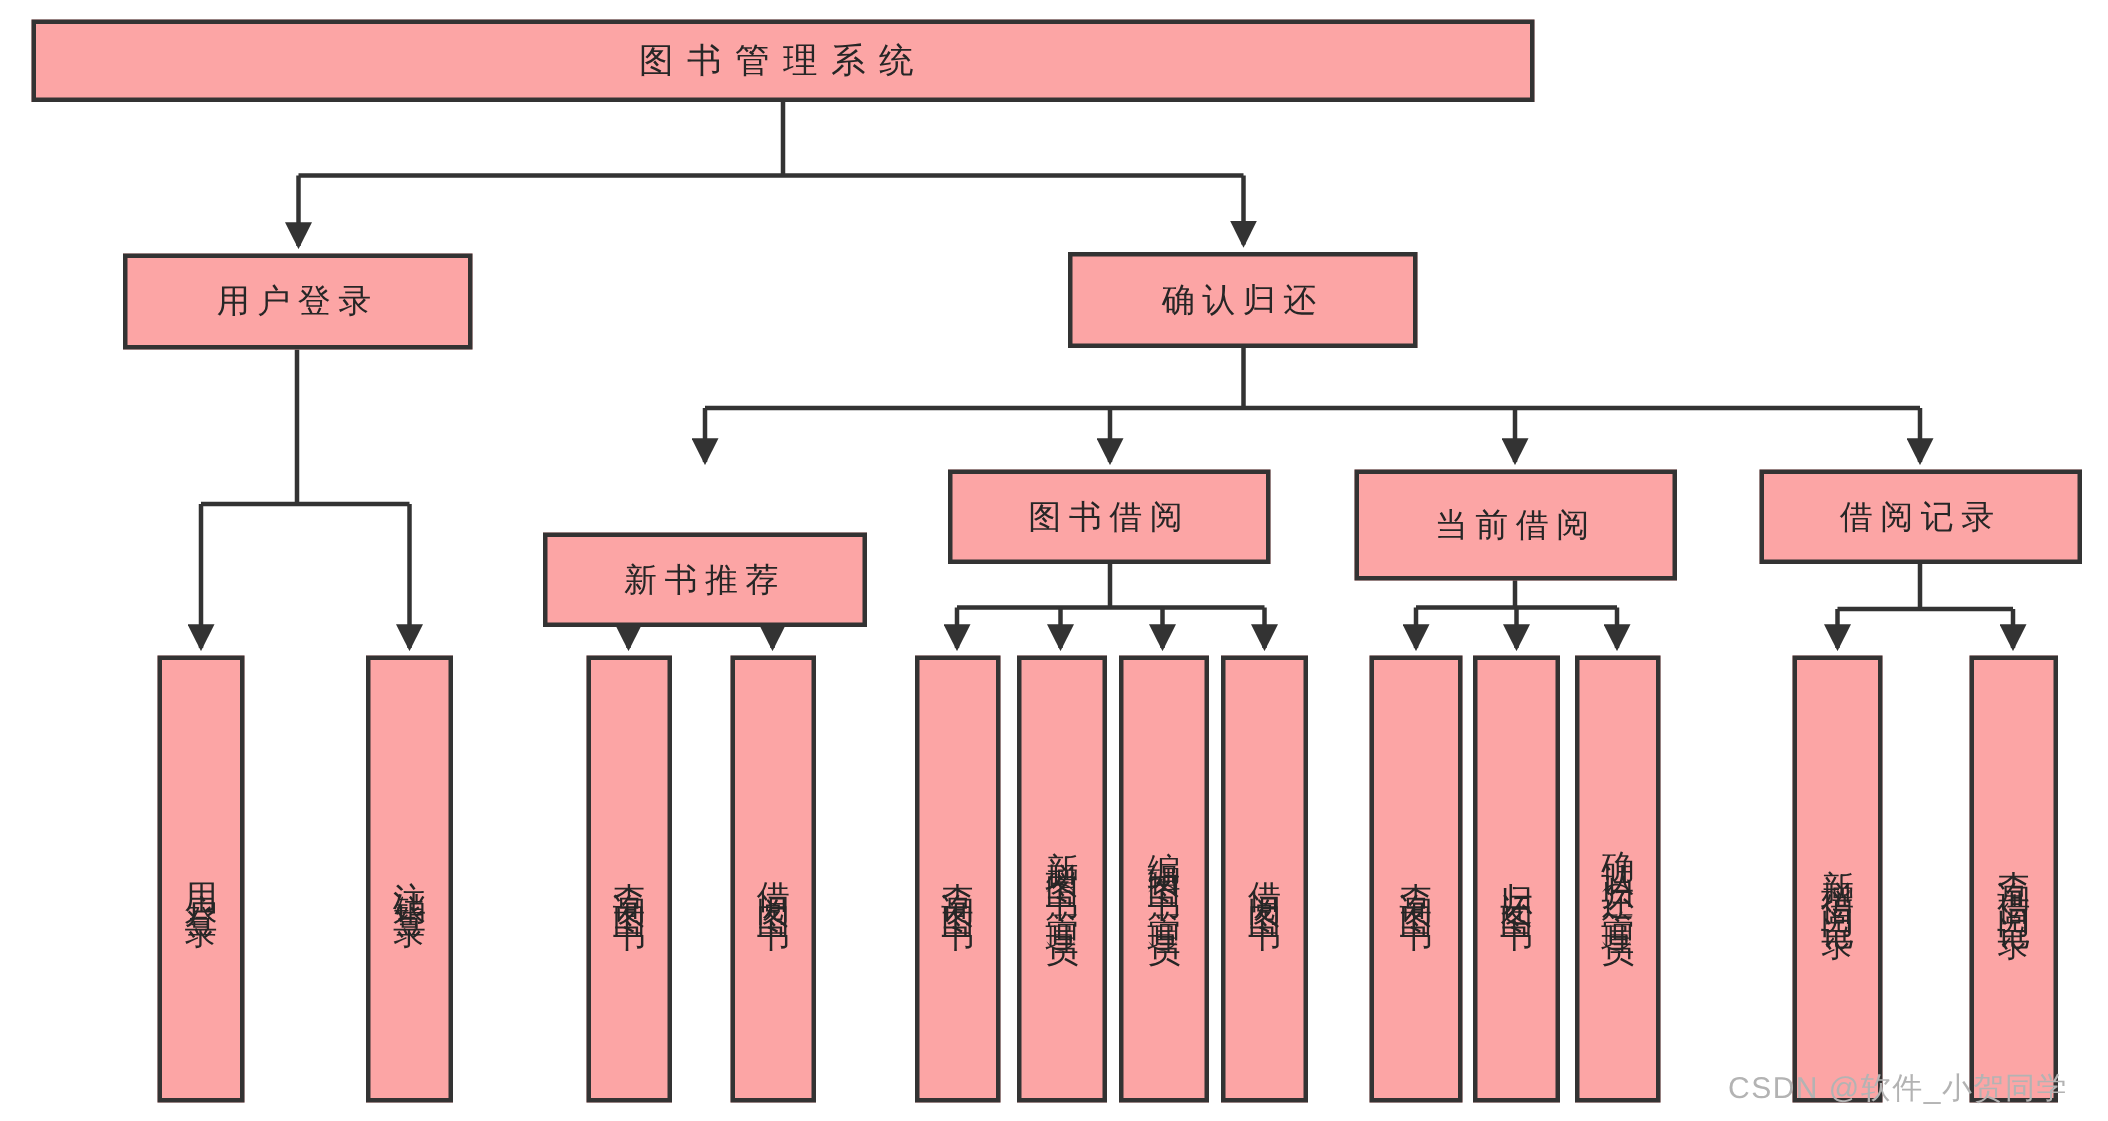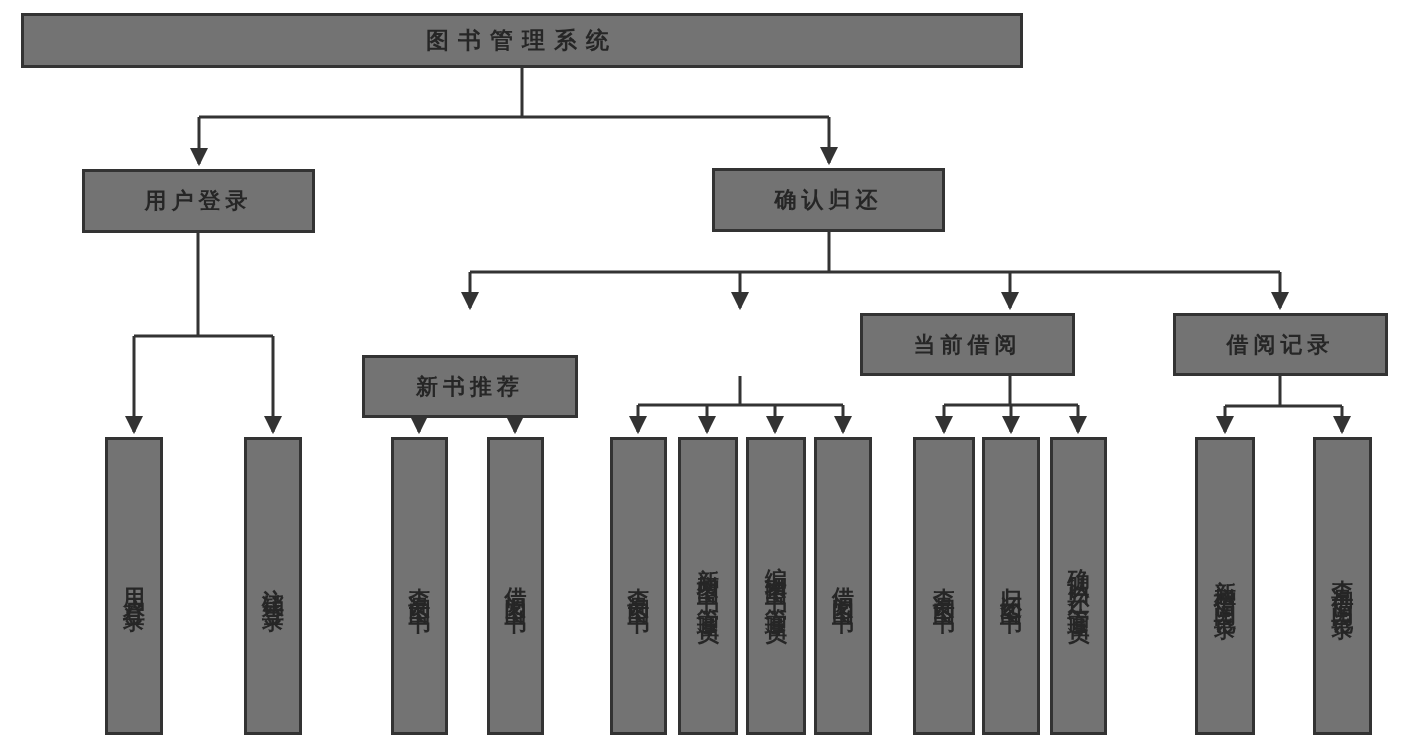--- a/index.html
+++ b/index.html
@@ -15,26 +15,25 @@
   .edges path {
     stroke: var(--line, #333333);
     stroke-width: 3;
     fill: none;
   }
   .edges .arrow-fill { stroke: none; fill: var(--line, #333333); }
   .box {
     position: absolute;
     box-sizing: border-box;
     border: 3px solid var(--line, #333333);
-    background: #737373;
+    background: #fca5a5;
     display: flex;
     align-items: center;
     justify-content: center;
     color: var(--text, #262626);
-    font-weight: bold;
   }
   .box.h { font-size: 22px; letter-spacing: 5px; white-space: nowrap; }
   .box.title-box { font-size: 23px; letter-spacing: 9px; }
   .box.v {
     writing-mode: vertical-rl;
     text-orientation: mixed;
     font-size: 22px;
     letter-spacing: 8px;
     line-height: 1;
   }
@@ -94,35 +93,37 @@
     <path marker-end="url(#arw)" d="M1225,406 L1225,432"></path>
     <path marker-end="url(#arw)" d="M1342,406 L1342,432"></path>
   </svg>
 
   <div class="box h title-box" style="left:21px; top:13px; width:1002px; height:55px;">图书管理系统</div>
 
   <div class="box h" style="left:82px; top:169px; width:233px; height:64px;">用户登录</div>
   <div class="box h" style="left:712px; top:168px; width:233px; height:64px;">确认归还</div>
 
   <div class="box h" style="left:362px; top:313px; width:216px; height:63px;margin-top:42px;">新书推荐</div>
-  <div class="box h" style="left:860px; top:313px; width:215px; height:63px;text-align:right;">当前借阅</div>
+  <div class="box h" style="left:632px; top:313px; width:215px; height:63px;">图书借阅</div>
+  <div class="box h" style="left:903px; top:313px; width:215px; height:74px;text-align:right;">当前借阅</div>
   <div class="box h" style="left:1173px; top:313px; width:215px; height:63px;">借阅记录</div>
 
   <div class="box v" style="left:105px; top:437px; width:58px; height:298px;">用户登录</div>
   <div class="box v" style="left:244px; top:437px; width:58px; height:298px;">注销登录</div>
 
   <div class="box v" style="left:391px; top:437px; width:57px; height:298px;">查询图书</div>
   <div class="box v" style="left:487px; top:437px; width:57px; height:298px;">借阅图书</div>
 
   <div class="box v" style="left:610px; top:437px; width:57px; height:298px;">查询图书</div>
   <div class="box v" style="left:678px; top:437px; width:60px; height:298px;">新增图书（管理员）</div>
   <div class="box v" style="left:746px; top:437px; width:60px; height:298px;">编辑图书（管理员）</div>
   <div class="box v" style="left:814px; top:437px; width:58px; height:298px;">借阅图书</div>
 
   <div class="box v" style="left:913px; top:437px; width:62px; height:298px;">查询图书</div>
   <div class="box v" style="left:982px; top:437px; width:58px; height:298px;">归还图书</div>
   <div class="box v" style="left:1050px; top:437px; width:57px; height:298px;">确认归还（管理员）</div>
 
   <div class="box v" style="left:1195px; top:437px; width:60px; height:298px;">新增借阅记录</div>
   <div class="box v" style="left:1313px; top:437px; width:59px; height:298px;">查询借阅记录</div>
 
+  <div class="watermark">CSDN @软件_小贺同学</div>
 
 </div>
 
 </body></html>

